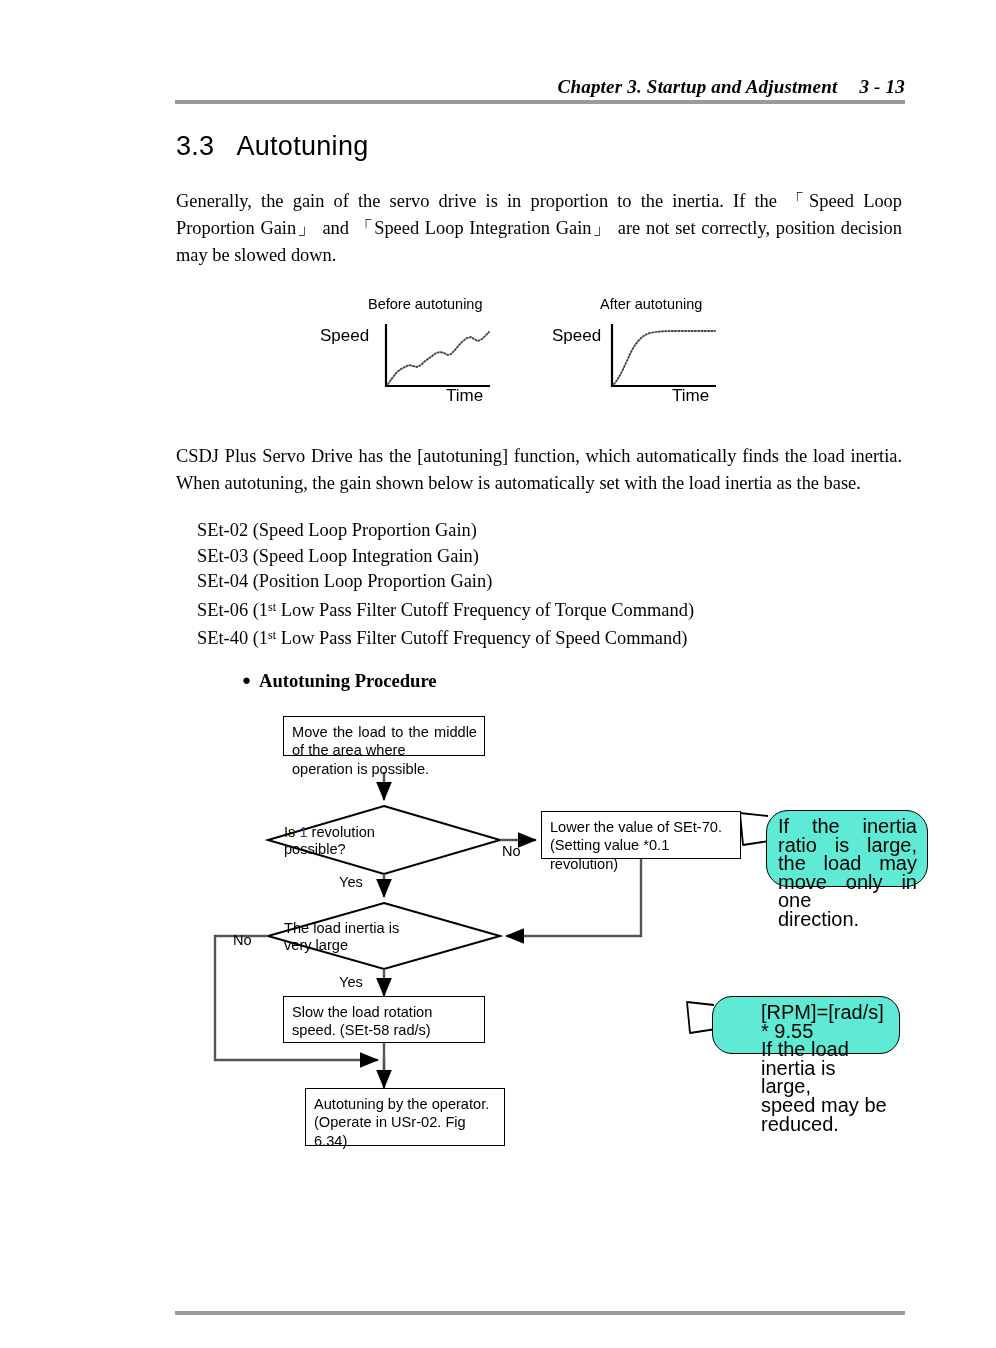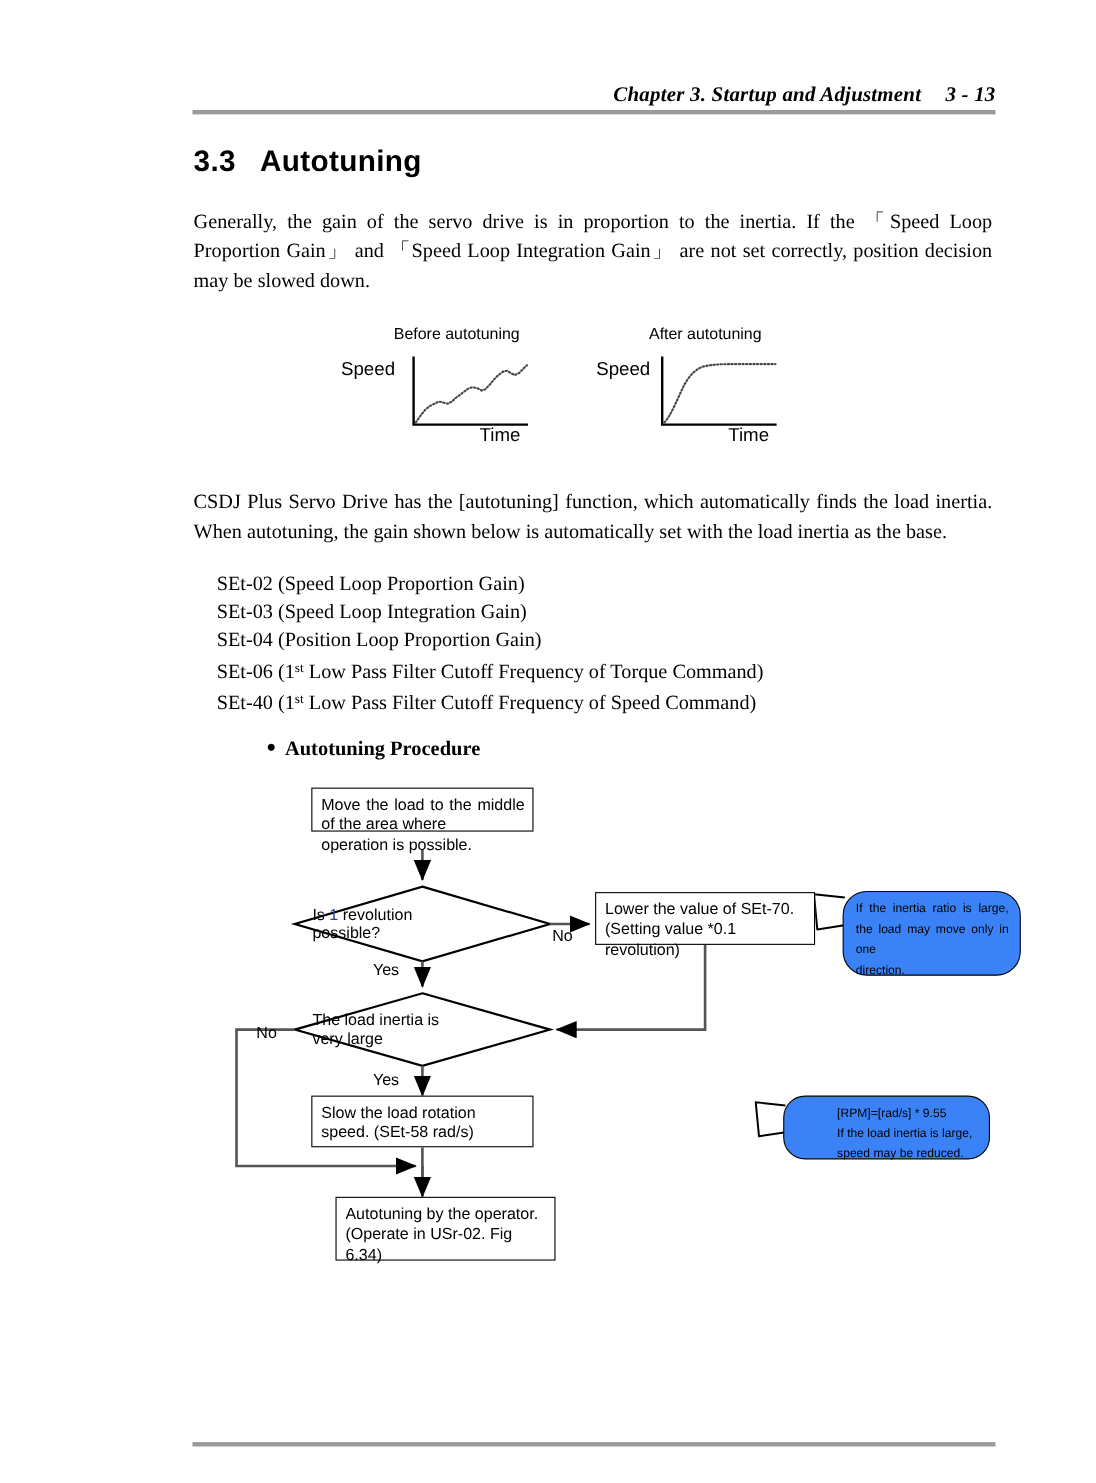--- a/index.html
+++ b/index.html
@@ -43,21 +43,21 @@
   .rule-top { top: 100px; }
   .rule-bottom { top: 1311px; height: 4px; }
 
   
   .section-heading {
     position: absolute;
     left: 176px;
     top: 131px;
     font-family: "Liberation Sans", sans-serif;
     font-size: 27px;
-    font-weight: bold;
+    font-weight: normal;
     letter-spacing: 0.3px;
   }
   .section-heading .num { margin-right: 22px; }
 
   
   .para {
     position: absolute;
     font-family: "Liberation Serif", serif;
     font-size: 18.4px;
     line-height: 27px;
@@ -84,21 +84,21 @@
     font-family: "Liberation Serif", serif;
     font-size: 18.4px;
     line-height: 25.6px;
   }
   .param-list div { white-space: nowrap; }
   .param-list sup { font-size: 0.66em; vertical-align: 0.42em; }
 
   
   .minicharts {
     position: absolute;
-    left: 310px;
+    left: 320px;
     top: 296px;
     width: 420px;
     height: 110px;
   }
   .chart-title {
     position: absolute;
     font-family: "Liberation Sans", sans-serif;
     font-size: 14.5px;
     white-space: nowrap;
   }
@@ -155,24 +155,24 @@
     white-space: nowrap;
   }
   .edge-label {
     position: absolute;
     font-family: "Liberation Sans", sans-serif;
     font-size: 14.6px;
   }
   .callout {
     position: absolute;
     font-family: "Liberation Sans", sans-serif;
-    font-size: 11px;
+    font-size: 20px;
     line-height: 18.6px;
     border: 1.6px solid #000;
-    background: #3b82f6;
+    background: #5eead4;
     box-sizing: border-box;
     padding: 6px 10px 6px 11px;
     text-align: justify;
     text-justify: inter-word;
   }
   .callout.r1 { border-radius: 22px; }
   .callout.r2 { border-radius: 20px; }
   .callout .lastline { display: block; }
 
   .fig-caption {

